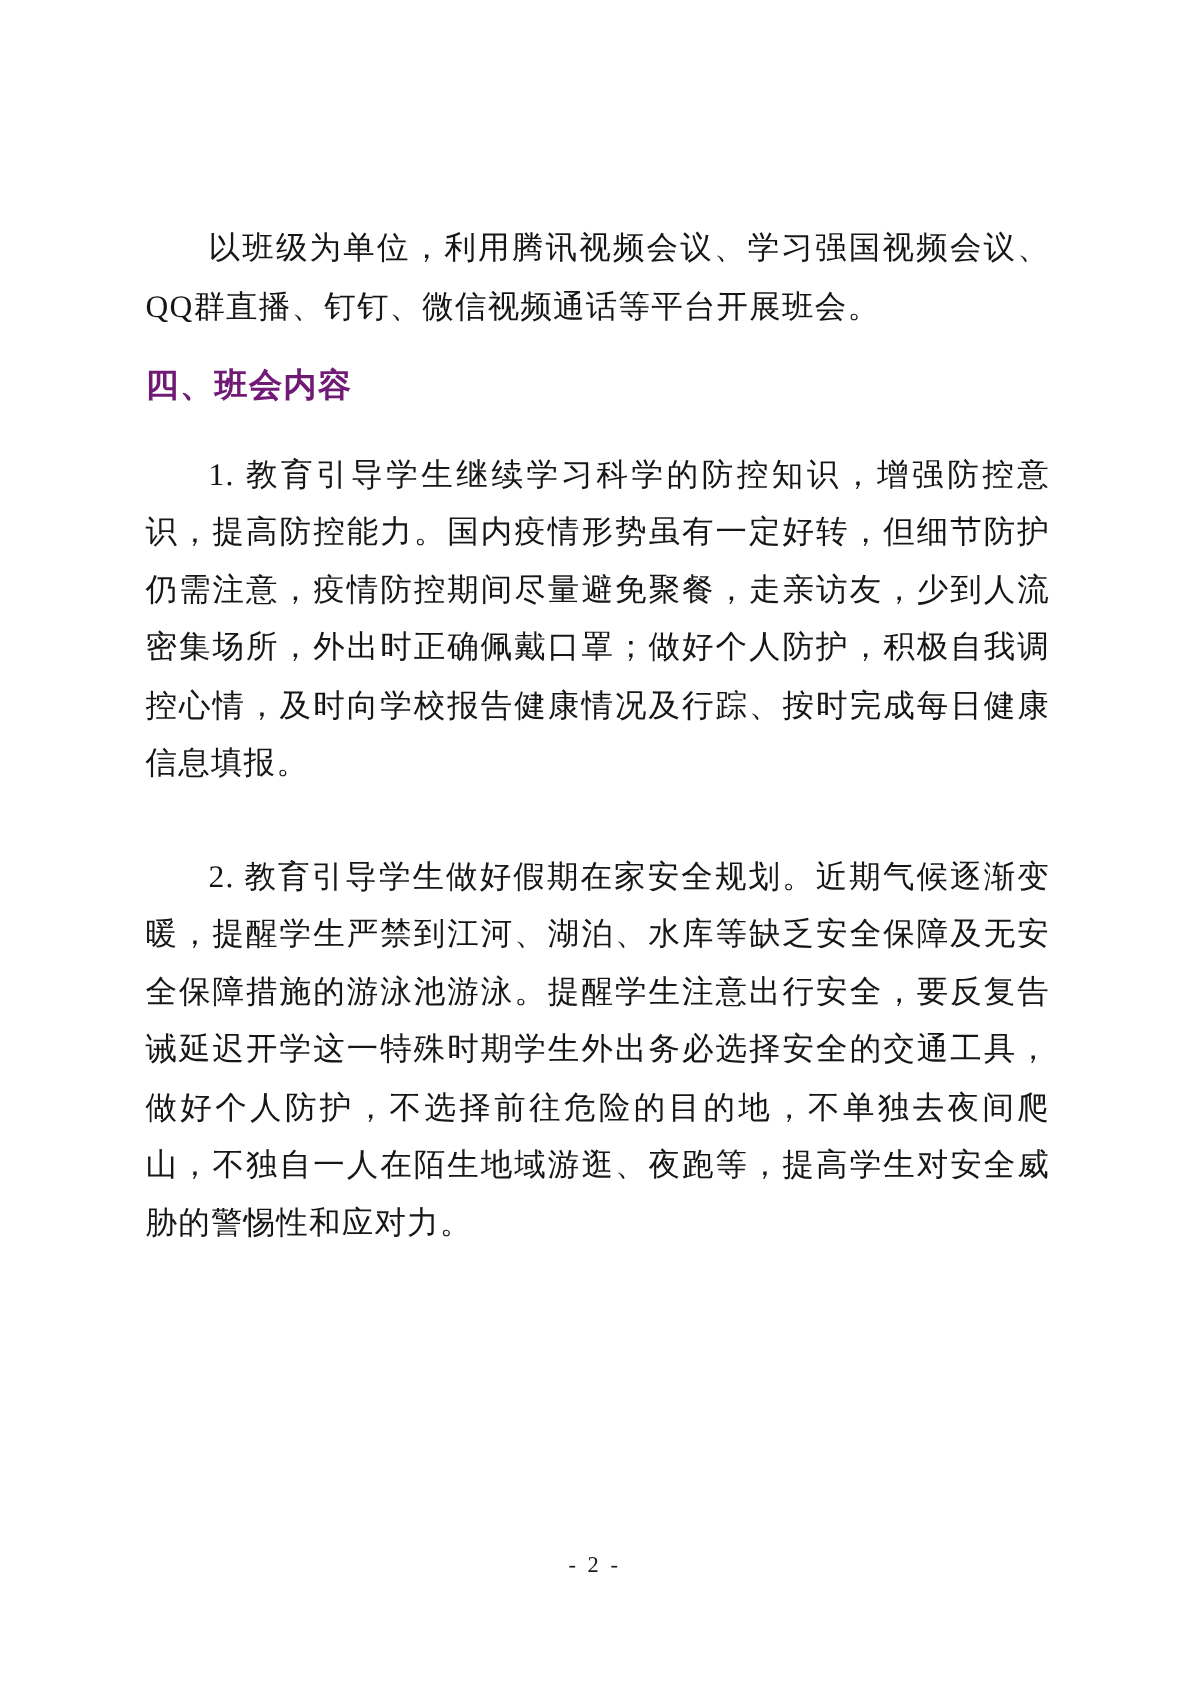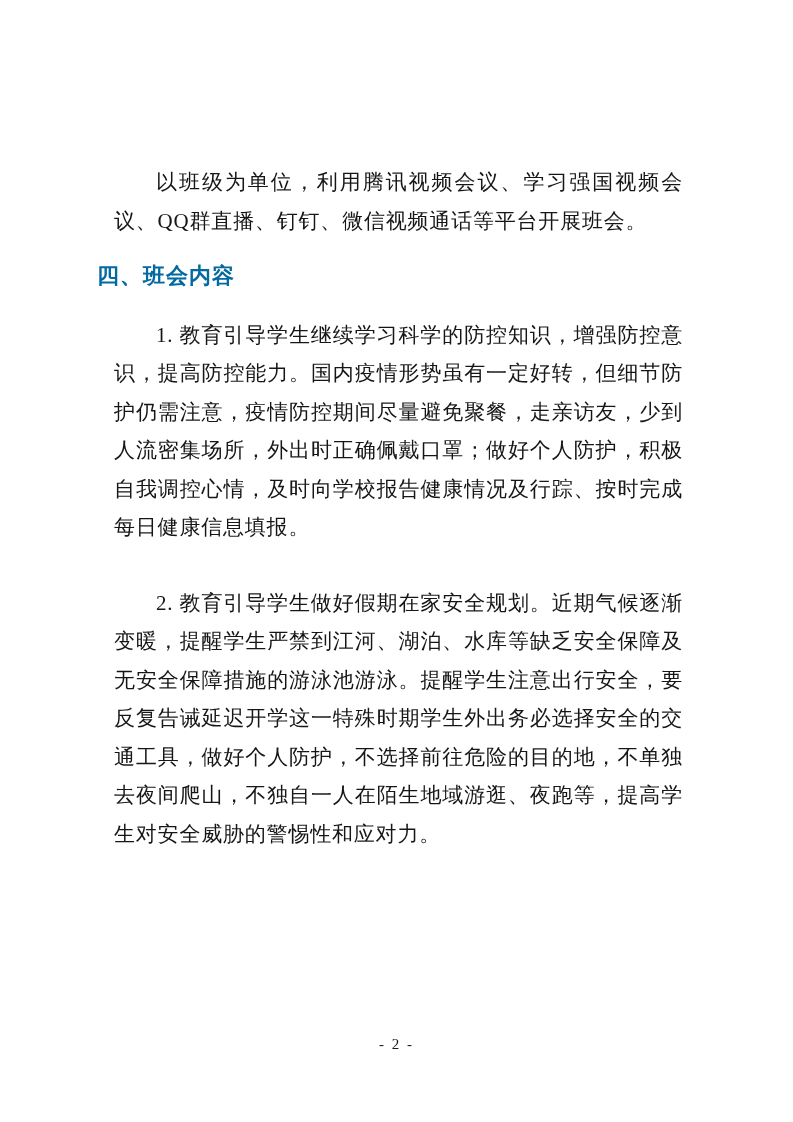--- a/index.html
+++ b/index.html
@@ -21,34 +21,34 @@
     padding: 146px 93px 0 97px;
   }
   .body-text {
     font-size: 21px;
     line-height: 38.5px;
     letter-spacing: 0.8px;
     text-align: justify;
     text-justify: inter-ideograph;
   }
   p.para {
-    margin: 17px;
+    margin: 0;
     text-indent: 2em;
   }
   p.para.gap-before {
     margin-top: 37px;
   }
   h2.section-heading {
     margin: 15px 0 20px 0;
     font-family: "Liberation Sans", "DejaVu Sans", sans-serif;
     font-weight: bold;
     font-size: 22px;
     line-height: 38.5px;
     letter-spacing: 1px;
-    color: #0369a1;
+    color: #701a75;
     text-indent: 0;
   }
   .page-footer {
     position: absolute;
     top: 1036px;
     left: 0;
     width: 100%;
     text-align: center;
     font-size: 15px;
     letter-spacing: 2px;

